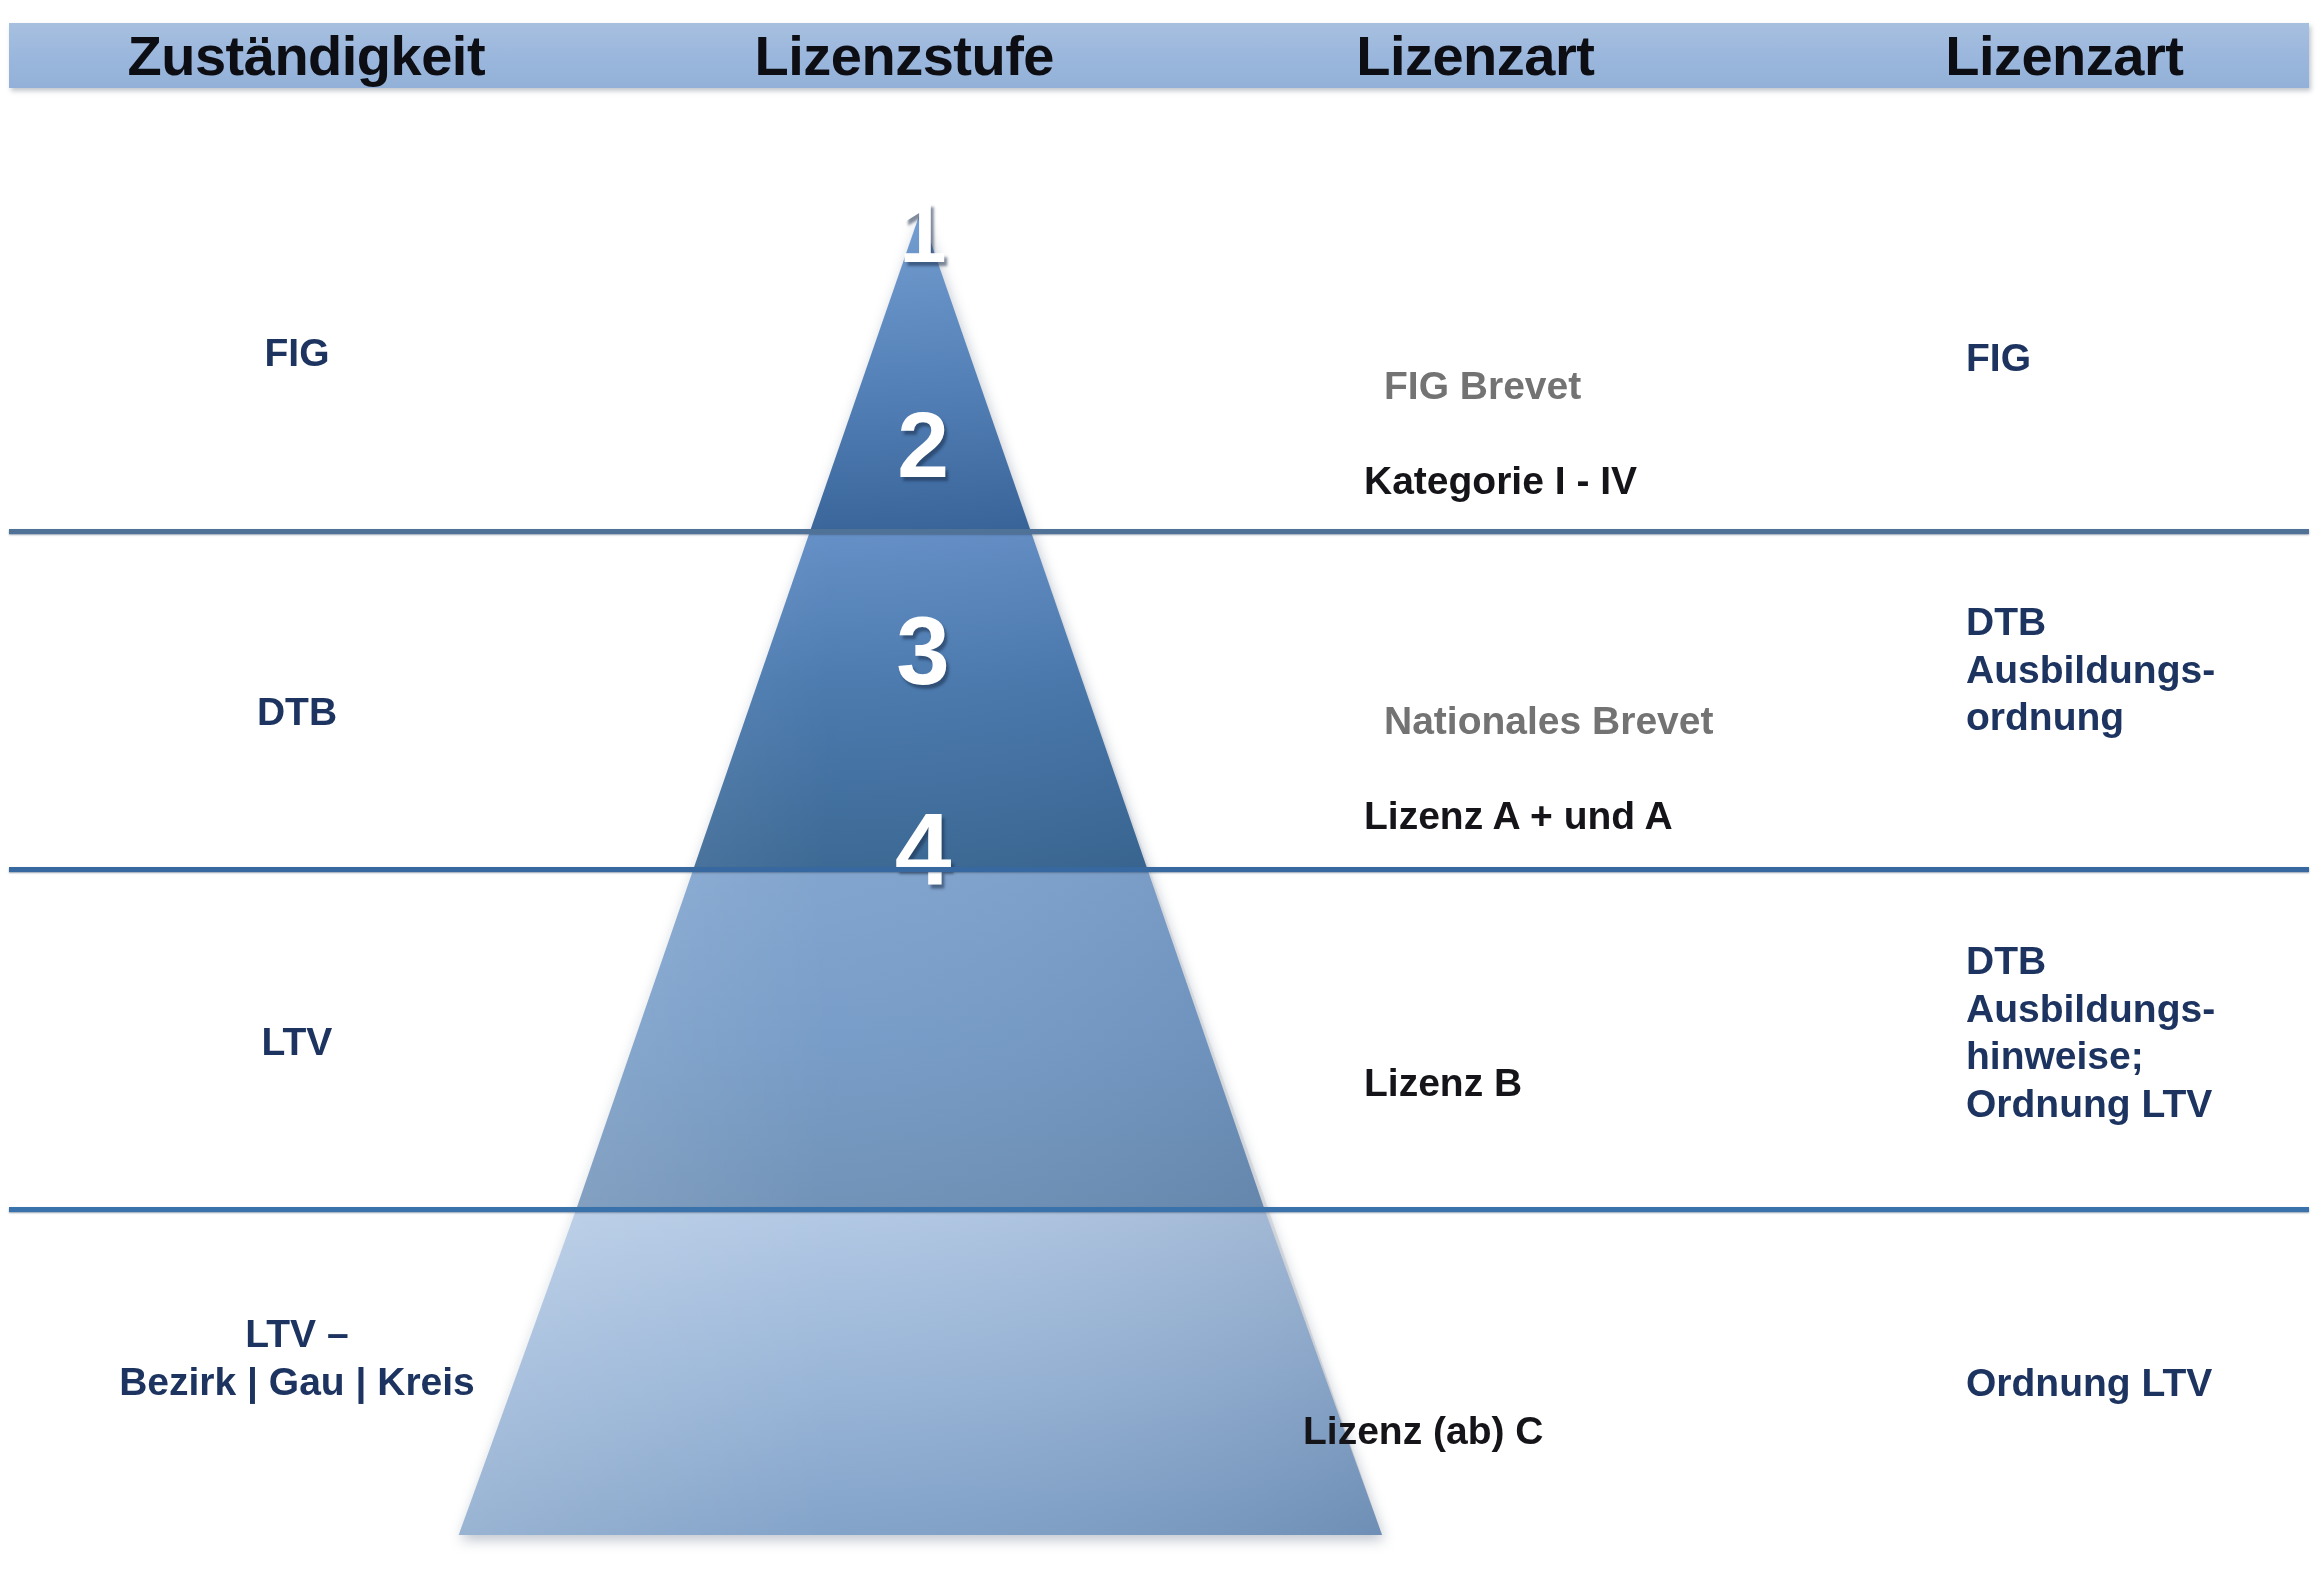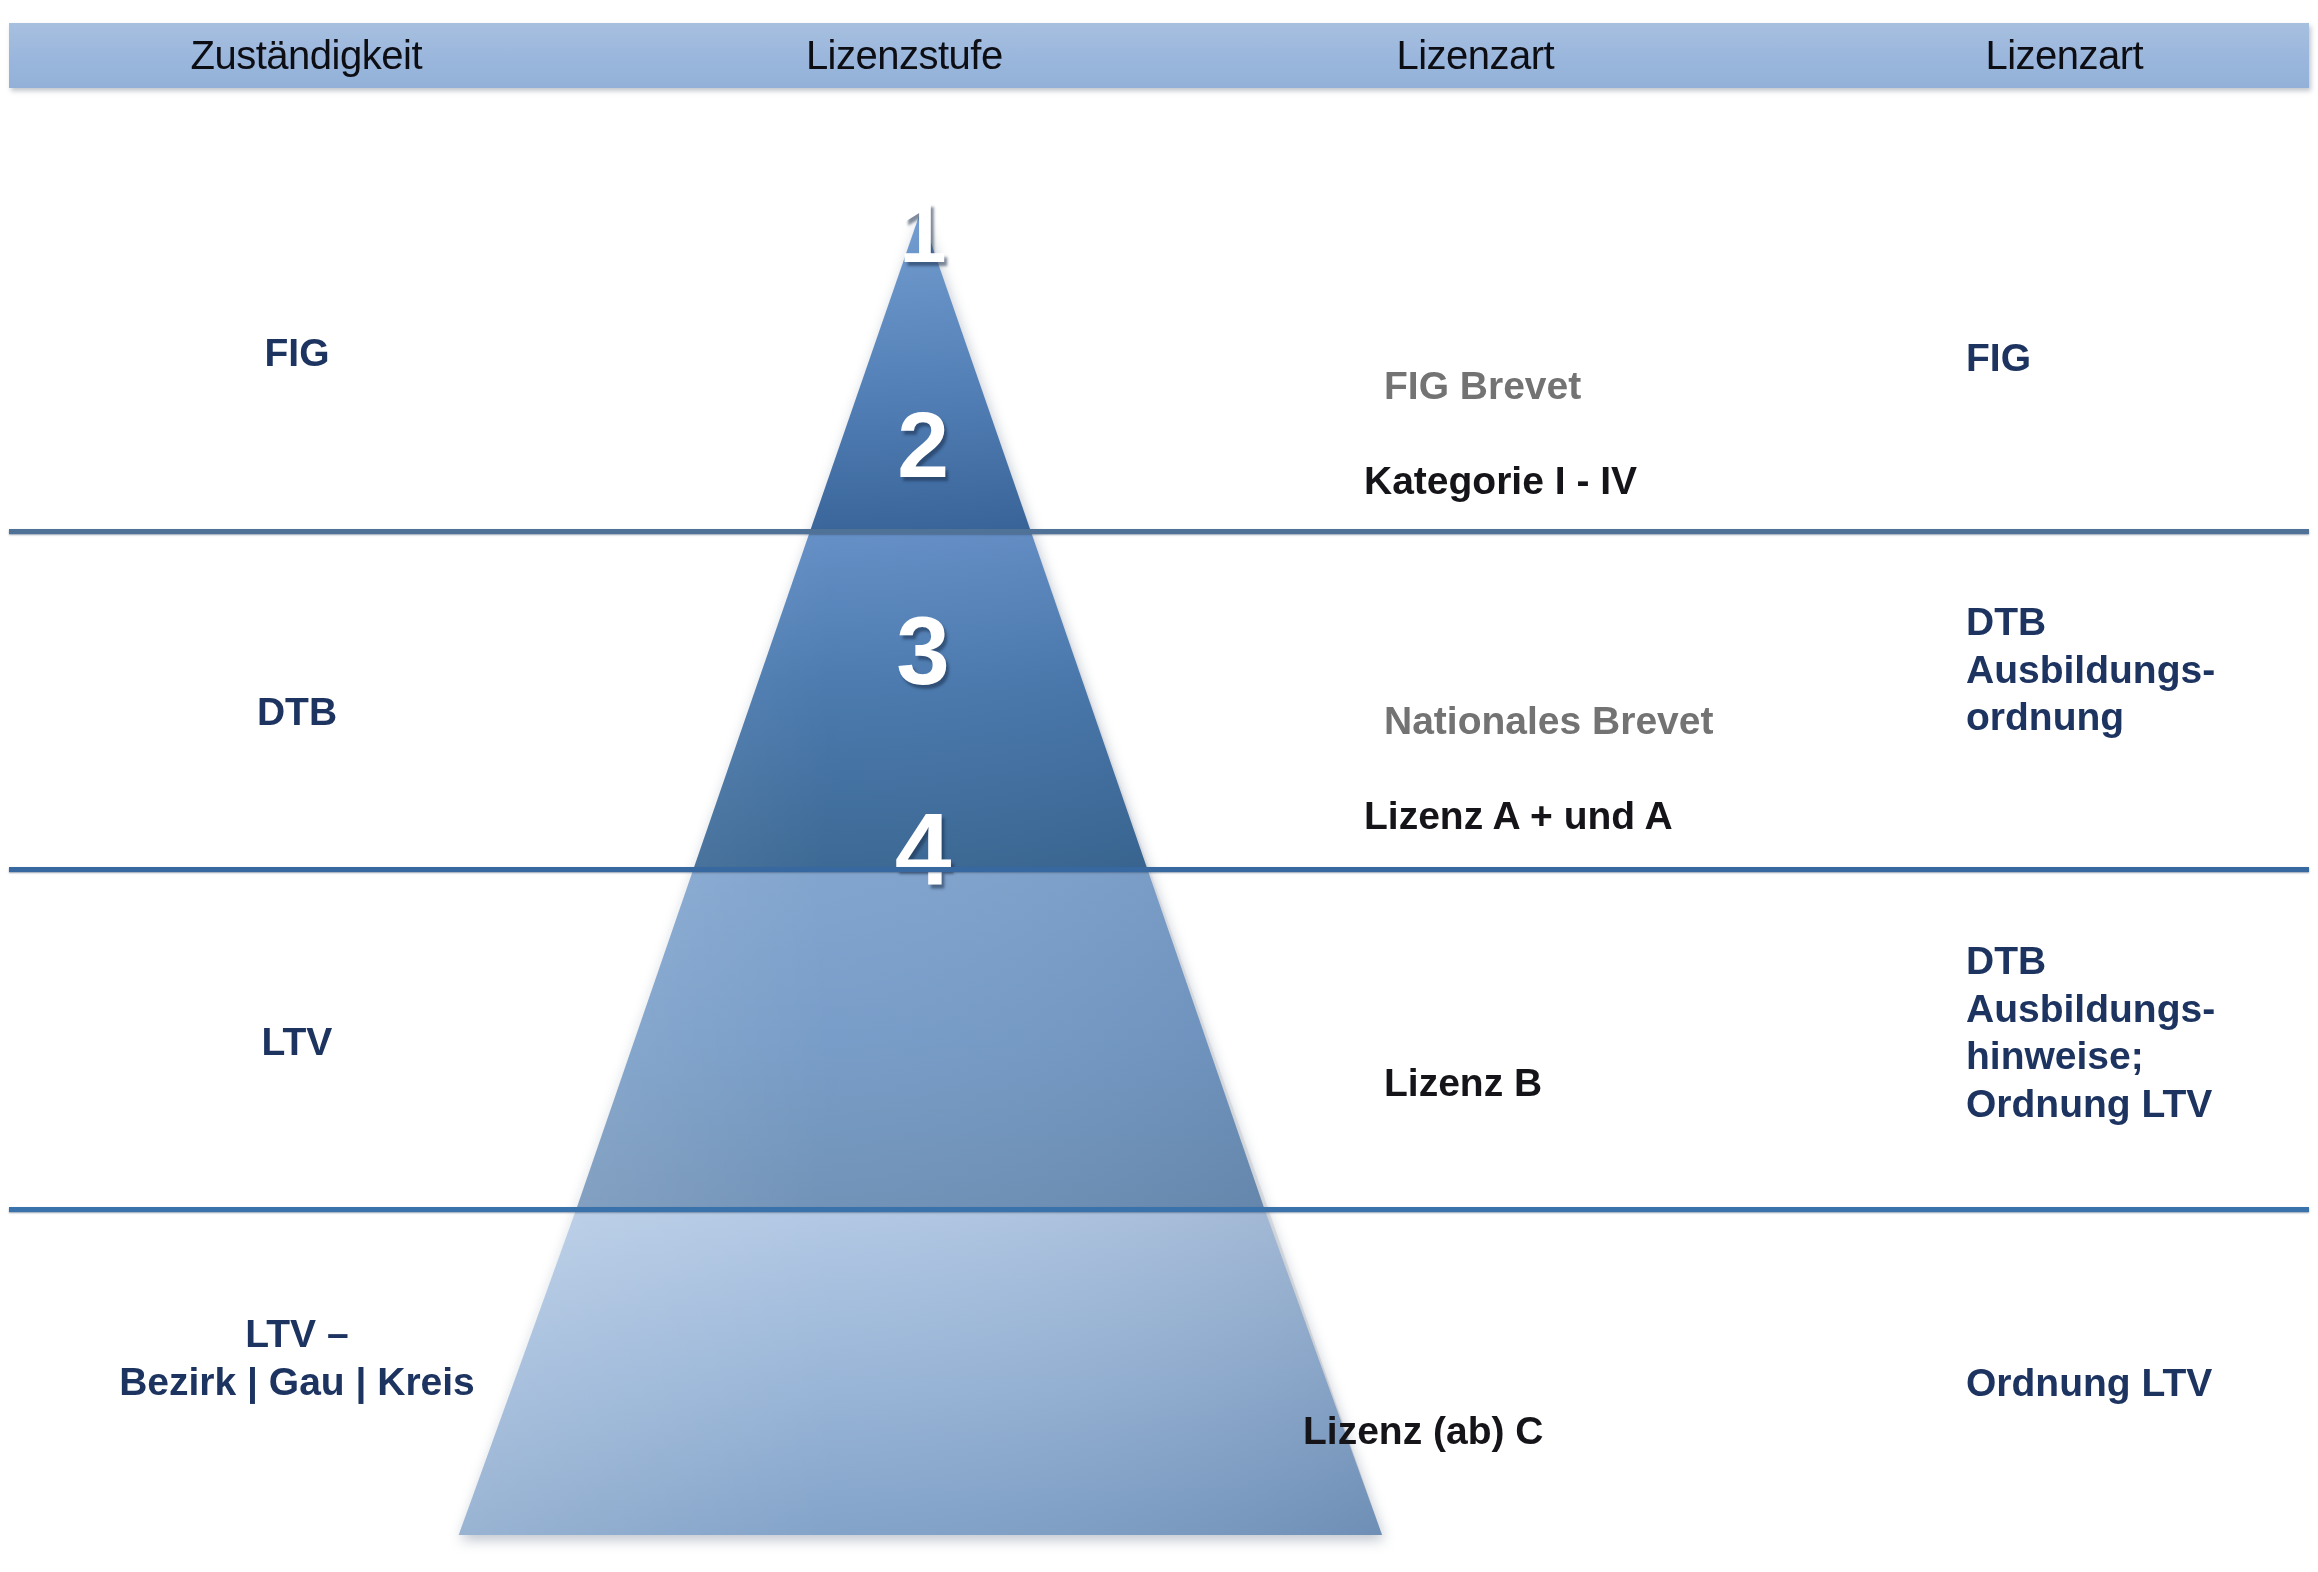--- a/index.html
+++ b/index.html
@@ -26,22 +26,22 @@
     top: 23px;
     width: 2300px;
     height: 65px;
     background: linear-gradient(to bottom, #a7c0e0 0%, #9ab6dc 55%, #93b1d8 100%);
     box-shadow: 1.9px 2.8px 4.6px rgba(120,130,145,0.45);
     display: flex;
     align-items: center;
   }
   .hdr-cell {
     color: #0d0d14;
-    font-weight: normal;
-    font-size: 40px;
+    font-weight: bold;
+    font-size: 56px;
     letter-spacing: -0.5px;
     text-align: center;
     white-space: nowrap;
   }
   #hdr-c1 { position:absolute; left: 56px;   width: 482px; }
   #hdr-c2 { position:absolute; left: 691px;  width: 408px; }
   #hdr-c3 { position:absolute; left: 1285px; width: 362px; }
   #hdr-c4 { position:absolute; left: 1851px; width: 408px; }
 
   
@@ -96,21 +96,21 @@
 
   
   #c1-r1 { left: 56px;  top: 329px;  width: 482px; text-align:center; }
   #c1-r2 { left: 56px;  top: 688px;  width: 482px; text-align:center; }
   #c1-r3 { left: 56px;  top: 1018px; width: 482px; text-align:center; }
   #c1-r4 { left: 28px;  top: 1310px; width: 538px; text-align:center; }
 
   
   #c3-r1 { left: 1364px; top: 314px;  width: 575px; }
   #c3-r2 { left: 1364px; top: 649px;  width: 575px; }
-  #c3-r3 { left: 1364px; top: 1011px; width: 575px; margin-left: 20px; }
+  #c3-r3 { left: 1364px; top: 1011px; width: 575px; }
   #c3-r4 { left: 1303px; top: 1359px; width: 575px; }
 
   
   #c4-r1 { left: 1966px; top: 334px;  width: 343px; }
   #c4-r2 { left: 1966px; top: 598px;  width: 343px; }
   #c4-r3 { left: 1966px; top: 937px; width: 343px; }
   #c4-r4 { left: 1966px; top: 1359px; width: 343px; }
 
   .sub-navy  { color:#737373; display:block;margin-left:20px; }
   .sub-black { color:#141419; display:block; }

